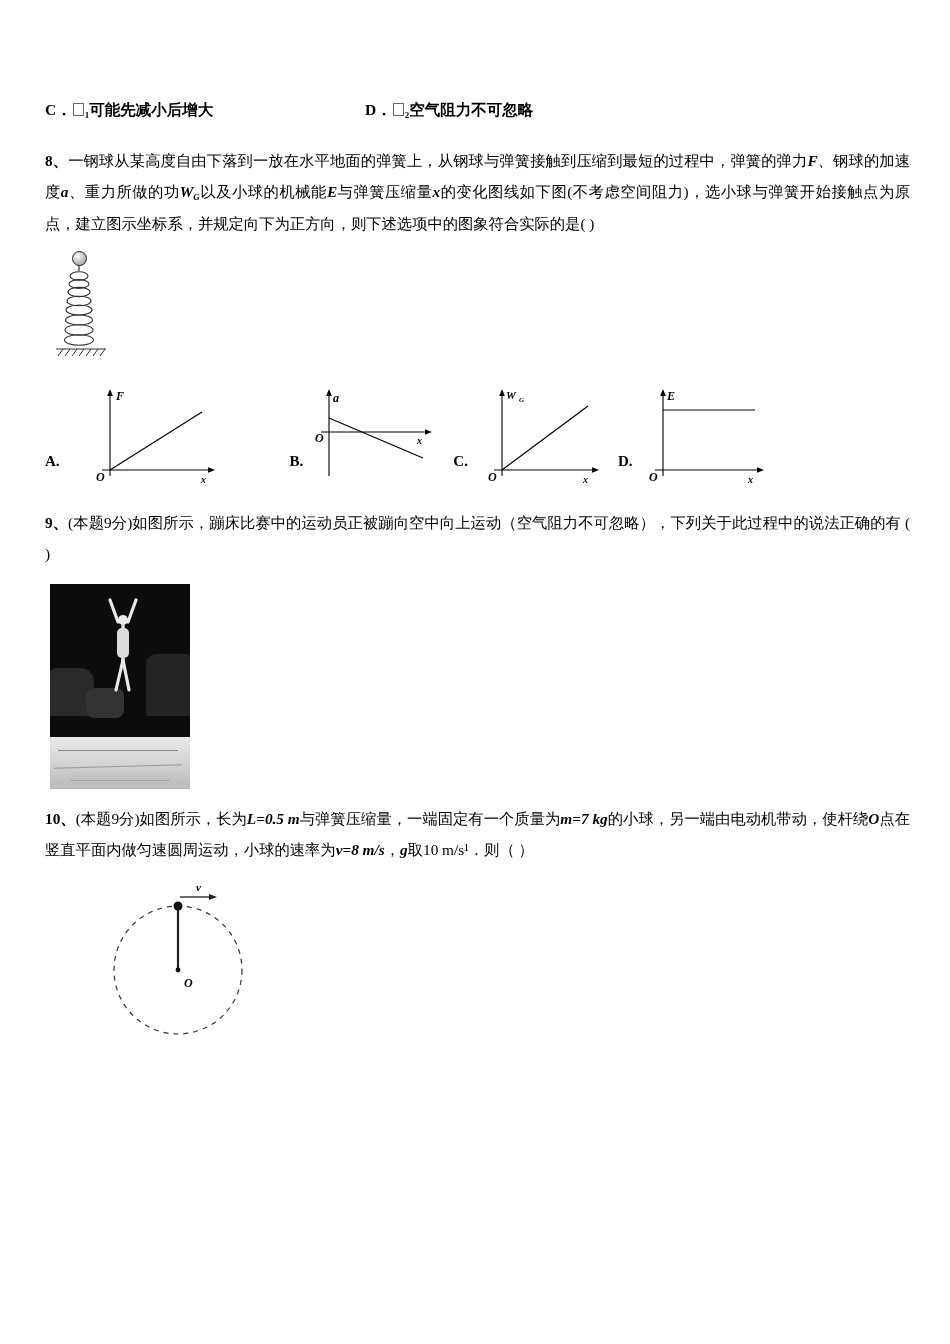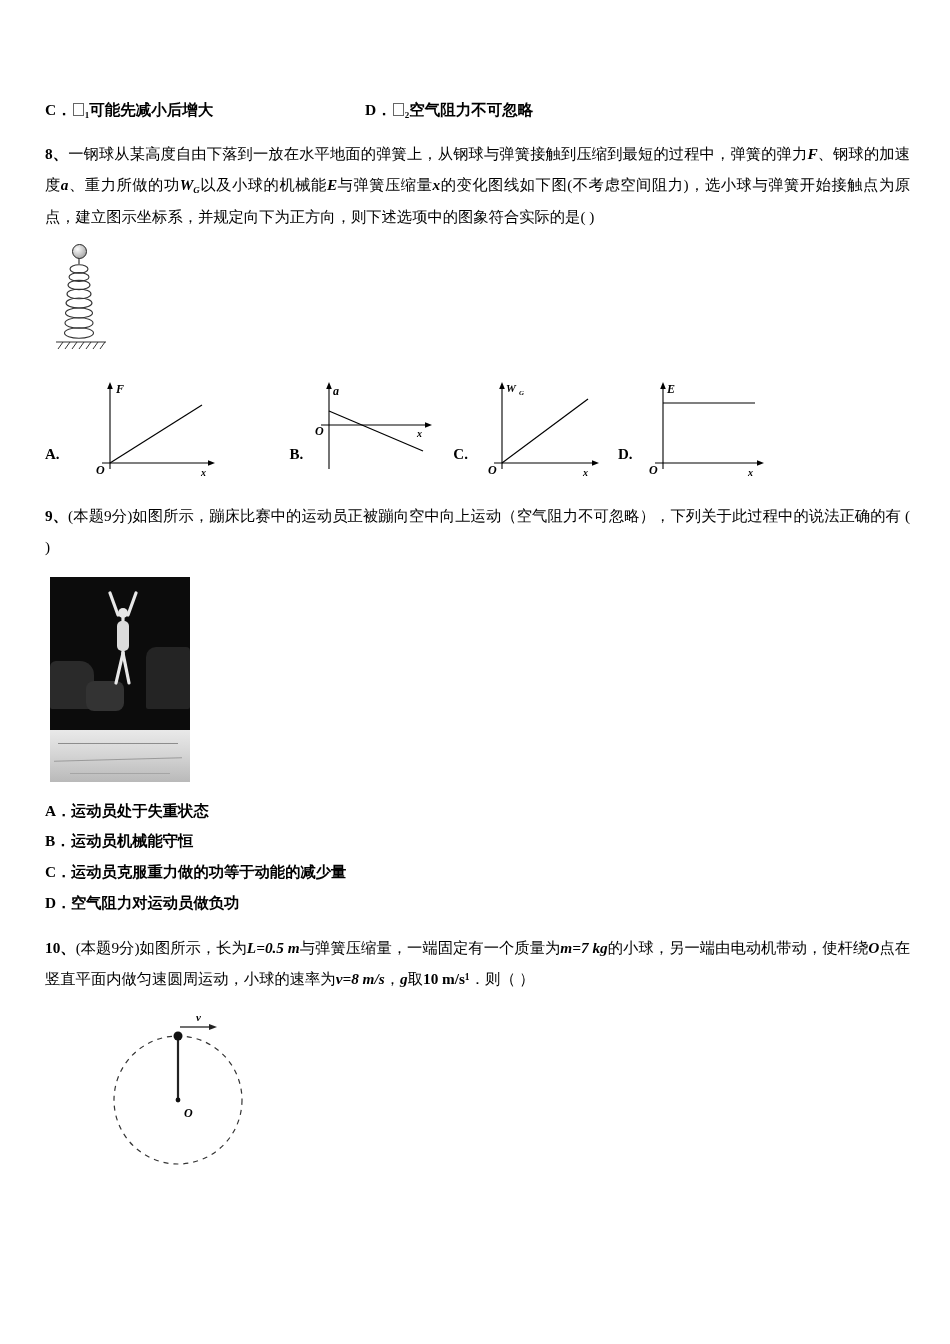--- a/index.html
+++ b/index.html
@@ -48,27 +48,27 @@
     height: 11px;
     vertical-align: -1px;
     margin: 0 1px;
     position: relative;
   }
   .sub {
     font-size: 9px;
     vertical-align: -3px;
   }
   .q-block {
-    margin-top: 17px;
+    margin-top: 24px;
     font-size: 15.3px;
     line-height: 2.05;
     text-align: justify;
   }
   .q-block b, .bold {
-    font-weight: bold;
+    font-weight: normal;
   }
   .ital {
     font-style: italic;
     font-weight: bold;
   }
   .q-num {
     font-weight: bold;
   }
   
   .spring-fig {
@@ -346,26 +346,20 @@
           <line x1="34" y1="2" x2="26" y2="24"></line>
           <line x1="21" y1="26" x2="21" y2="62"></line>
           <line x1="21" y1="62" x2="14" y2="92"></line>
           <line x1="21" y1="62" x2="27" y2="92"></line>
         </g>
         <circle cx="21" cy="22" r="5" fill="#e8e8e8"></circle>
         <rect x="15" y="30" width="12" height="30" rx="5" fill="#dcdcdc"></rect>
       </svg>
     </div>
 
-    <div>
-      <div class="choice"><span class="ltr">A．</span><span>运动员处于失重状态</span></div>
-      <div class="choice"><span class="ltr">B．</span><span>运动员机械能守恒</span></div>
-      <div class="choice"><span class="ltr">C．</span><span>运动员克服重力做的功等于动能的减少量</span></div>
-      <div class="choice"><span class="ltr">D．</span><span>空气阻力对运动员做负功</span></div>
-    </div>
 
     
     <div class="q-block" style="margin-top:14px;">
       <span class="q-num">10、</span><span>(本题9分)如图所示，长为</span><span class="ital">L=0.5 m</span><span>与弹簧压缩量，一端固定有一个质量为</span><span class="ital">m=7 kg</span><span>的小球，另一端由电动机带动，使杆绕</span><span class="ital">O</span><span>点在竖直平面内做匀速圆周运动，小球的速率为</span><span class="ital">v=8 m/s</span><span>，</span><span class="ital">g</span><span>取</span><span class="bold">10 m/s¹</span><span>．则（      ）</span>
     </div>
 
     <svg class="rod-fig" viewBox="0 0 175 165">
       <circle cx="78" cy="95" r="64" fill="none" stroke="#333" stroke-width="1.2" stroke-dasharray="5 5"></circle>
       <line x1="78" y1="95" x2="78" y2="31" stroke="#222" stroke-width="2.2"></line>
       <circle cx="78" cy="31" r="4.5" fill="#111"></circle>

